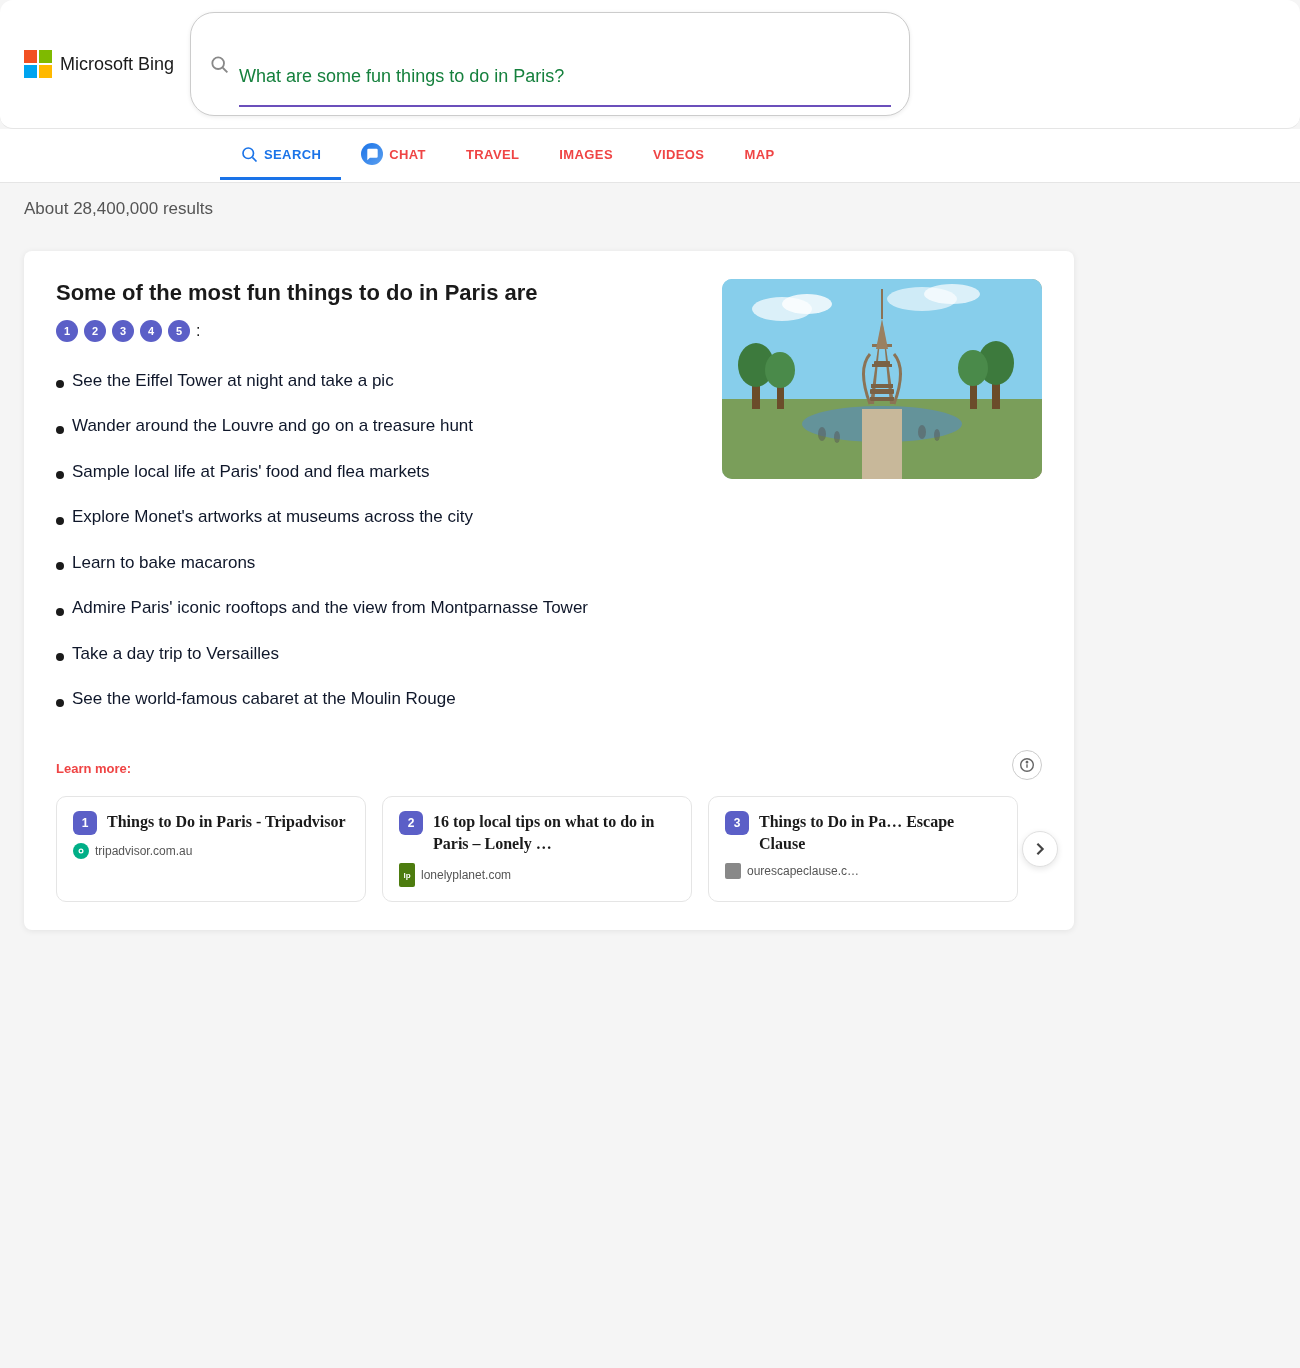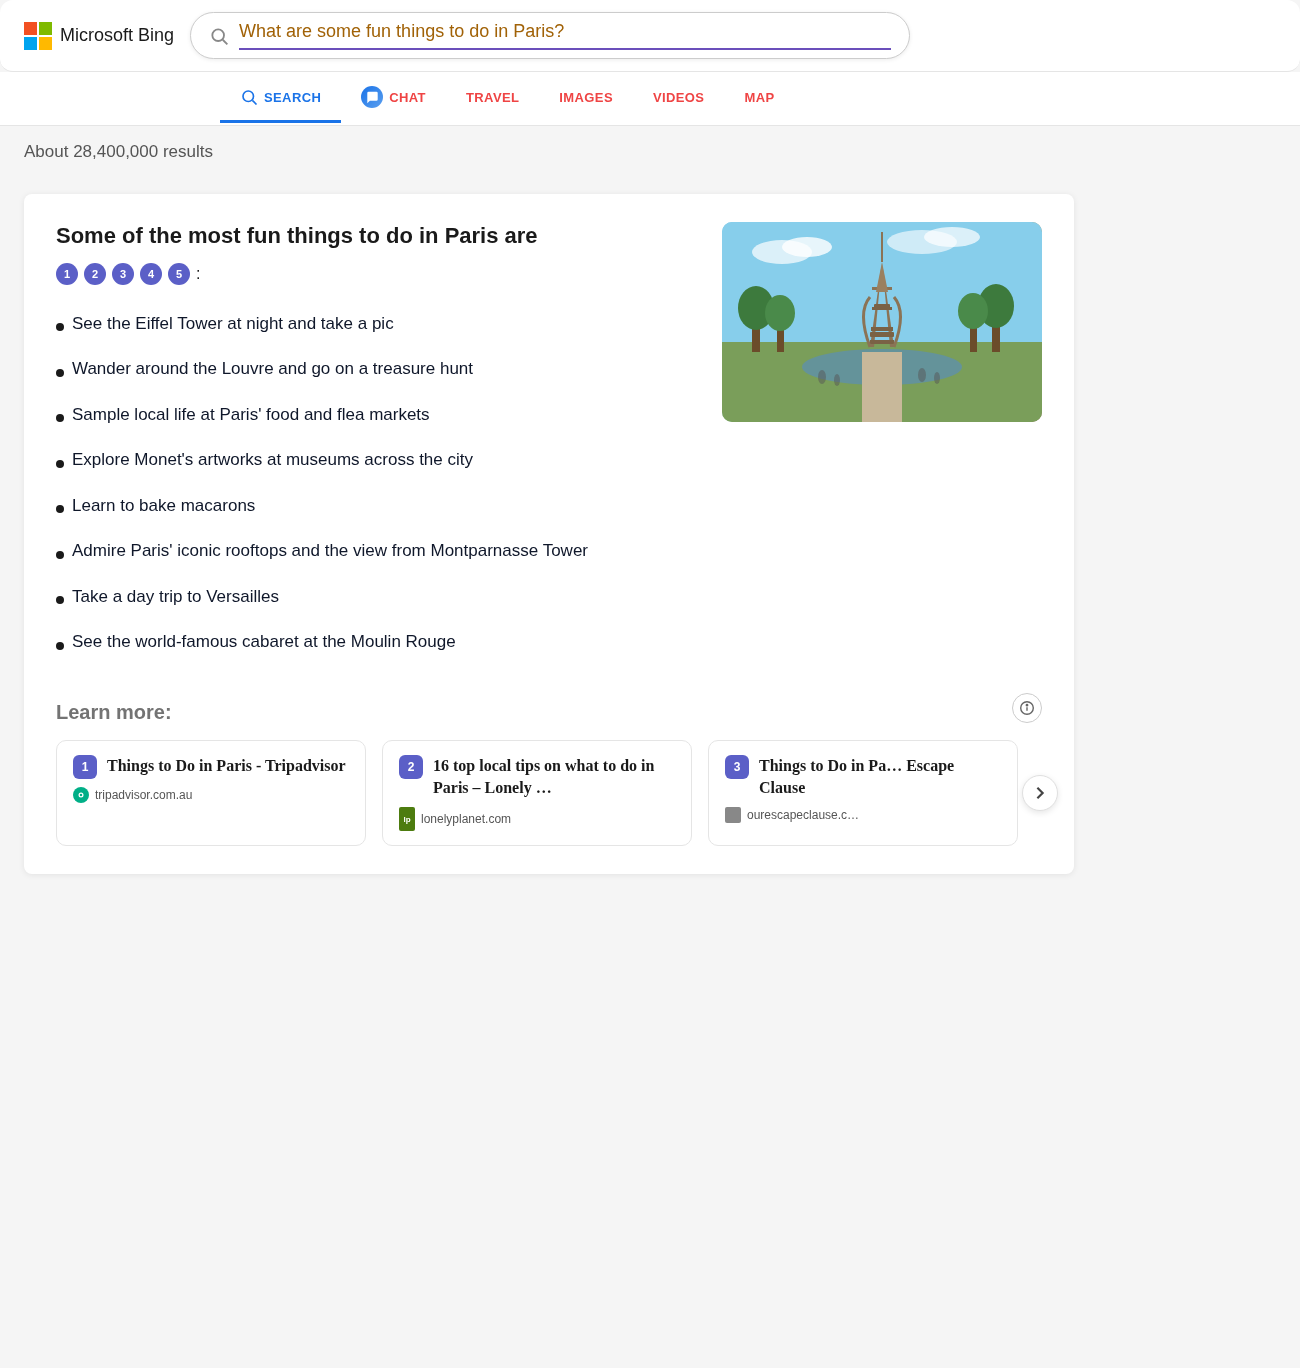--- a/index.html
+++ b/index.html
@@ -51,24 +51,25 @@
       max-width: 720px;
       gap: 10px;
       box-shadow: 0 1px 4px rgba(0,0,0,0.08);
     }
 
     .search-input-field {
       border: none;
       outline: none;
       font-size: 18px;
       flex: 1;
-      color: #a16207;
+      color: #15803d;
       background: transparent;
       border-bottom: 2px solid #6b4fbb;
-      padding-bottom: 6px;
+      padding-bottom: 18px;
+      margin-top: 45px;
     }
 
     
     .nav-tabs {
       background: #fff;
       display: flex;
       align-items: center;
       padding: 0 220px;
       border-bottom: 1px solid #e5e5e5;
       gap: 0;
@@ -209,23 +210,23 @@
     }
 
     .learn-more-header {
       display: flex;
       justify-content: space-between;
       align-items: center;
       margin-bottom: 16px;
     }
 
     .learn-more-title {
-      font-size: 20px;
+      font-size: 13px;
       font-weight: 700;
-      color: #737373;
+      color: #ef4444;
       margin-top: 8px;
     }
 
     .info-icon {
       width: 30px;
       height: 30px;
       border: 1.5px solid #ccc;
       border-radius: 50%;
       display: flex;
       align-items: center;

